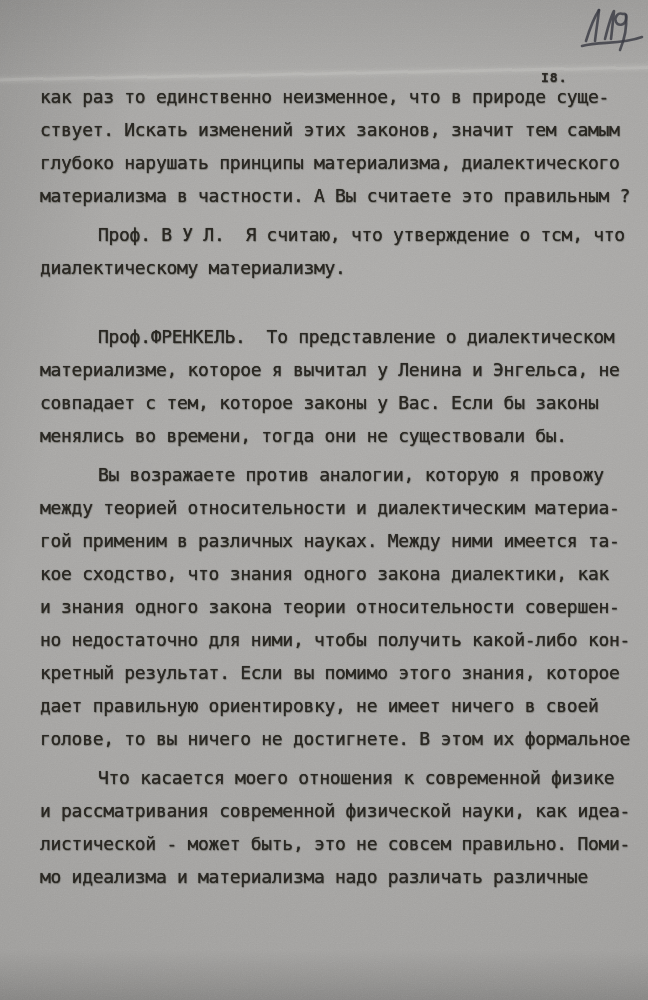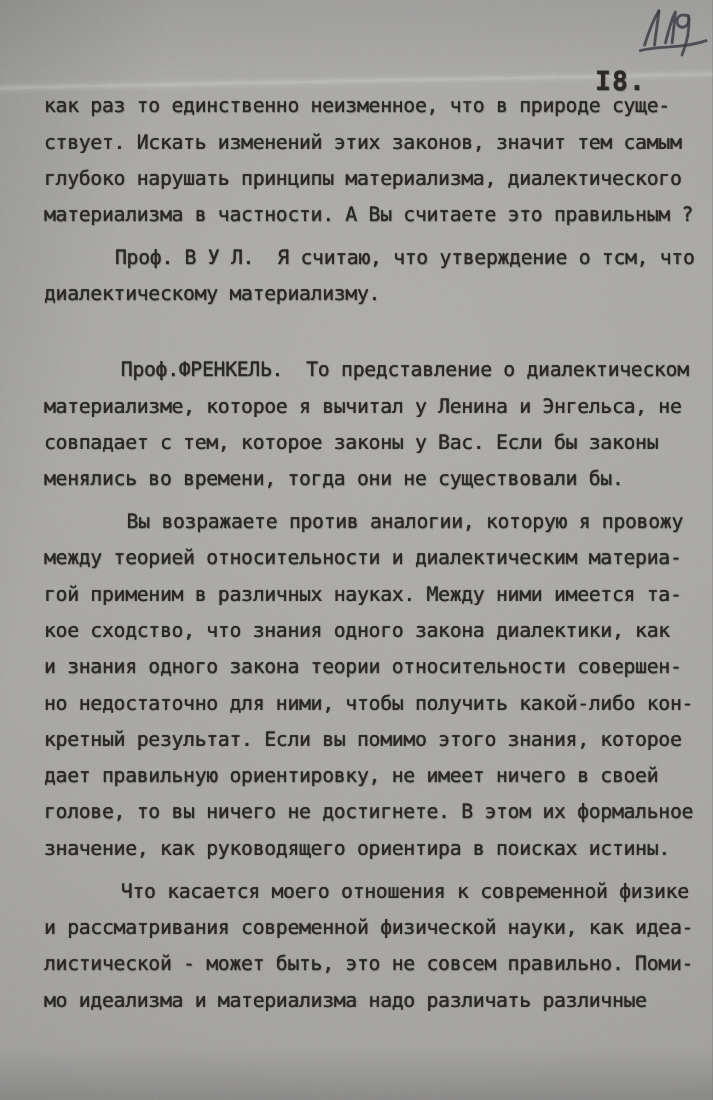--- a/index.html
+++ b/index.html
@@ -20,37 +20,37 @@
     background:rgba(238,238,232,0.22);
     box-shadow:0 0 4px 1px rgba(238,238,232,0.18);
     transform:rotate(-1.1deg);
   }
   .handmark{position:absolute;left:578px;top:0px;}
   .handmark path{
     fill:none;stroke:#3b3c44;stroke-width:2.6;
     stroke-linecap:round;stroke-linejoin:round;opacity:0.82;
   }
   .pagenum{
-    position:absolute;left:541px;top:60px;
-    font-size:24px;font-weight:bold;letter-spacing:1px;
+    position:absolute;left:541px;top:70px;
+    font-size:13px;font-weight:bold;letter-spacing:1px;
     color:#2c2a26;
     text-shadow:0 0 0.8px rgba(40,38,33,0.85), 0.5px 0.5px 0.8px rgba(40,38,33,0.4);
     text-align:center;
   }
   .textblock{
     position:absolute;left:40px;top:80px;width:598px;
     color:#2a2823;
     font-size:18px;font-weight:normal;letter-spacing:-0.3px;
     text-shadow:0 0 0.8px rgba(38,36,30,0.9), 0.5px 0.5px 1px rgba(38,36,30,0.35);
   }
   .para{margin:0;}
   .para + .para{margin-top:6px;}
   .para.gap{margin-top:36px;}
   .line{height:33px;line-height:33px;white-space:pre;}
-  .para.indent .line:first-child{padding-left:58px;text-align:center;}
+  .para.indent .line:first-child{padding-left:58px;}
 </style>
 </head>
 <body>
 
 <div class="page">
 
   <svg class="grain" width="648" height="1000" aria-hidden="true">
     <filter id="grain">
       <feTurbulence type="fractalNoise" baseFrequency="0.85" numOctaves="2" stitchTiles="stitch"></feTurbulence>
       <feColorMatrix type="saturate" values="0"></feColorMatrix>
@@ -94,21 +94,20 @@
       <div class="para indent">
         <div class="line">Вы возражаете против аналогии, которую я провожу</div>
         <div class="line">между теорией относительности и диалектическим материа-</div>
         <div class="line">гой применим в различных науках. Между ними имеется та-</div>
         <div class="line">кое сходство, что знания одного закона диалектики, как</div>
         <div class="line">и знания одного закона теории относительности совершен-</div>
         <div class="line">но недостаточно для ними, чтобы получить какой-либо кон-</div>
         <div class="line">кретный результат. Если вы помимо этого знания, которое</div>
         <div class="line">дает правильную ориентировку, не имеет ничего в своей</div>
         <div class="line">голове, то вы ничего не достигнете. В этом их формальное</div>
-        <div class="line">значение, как руководящего ориентира в поисках истины.</div>
       </div>
       <div class="para indent">
         <div class="line">Что касается моего отношения к современной физике</div>
         <div class="line">и рассматривания современной физической науки, как идеа-</div>
         <div class="line">листической - может быть, это не совсем правильно. Поми-</div>
         <div class="line">мо идеализма и материализма надо различать различные</div>
       </div>
     </div>
 
 </div>

